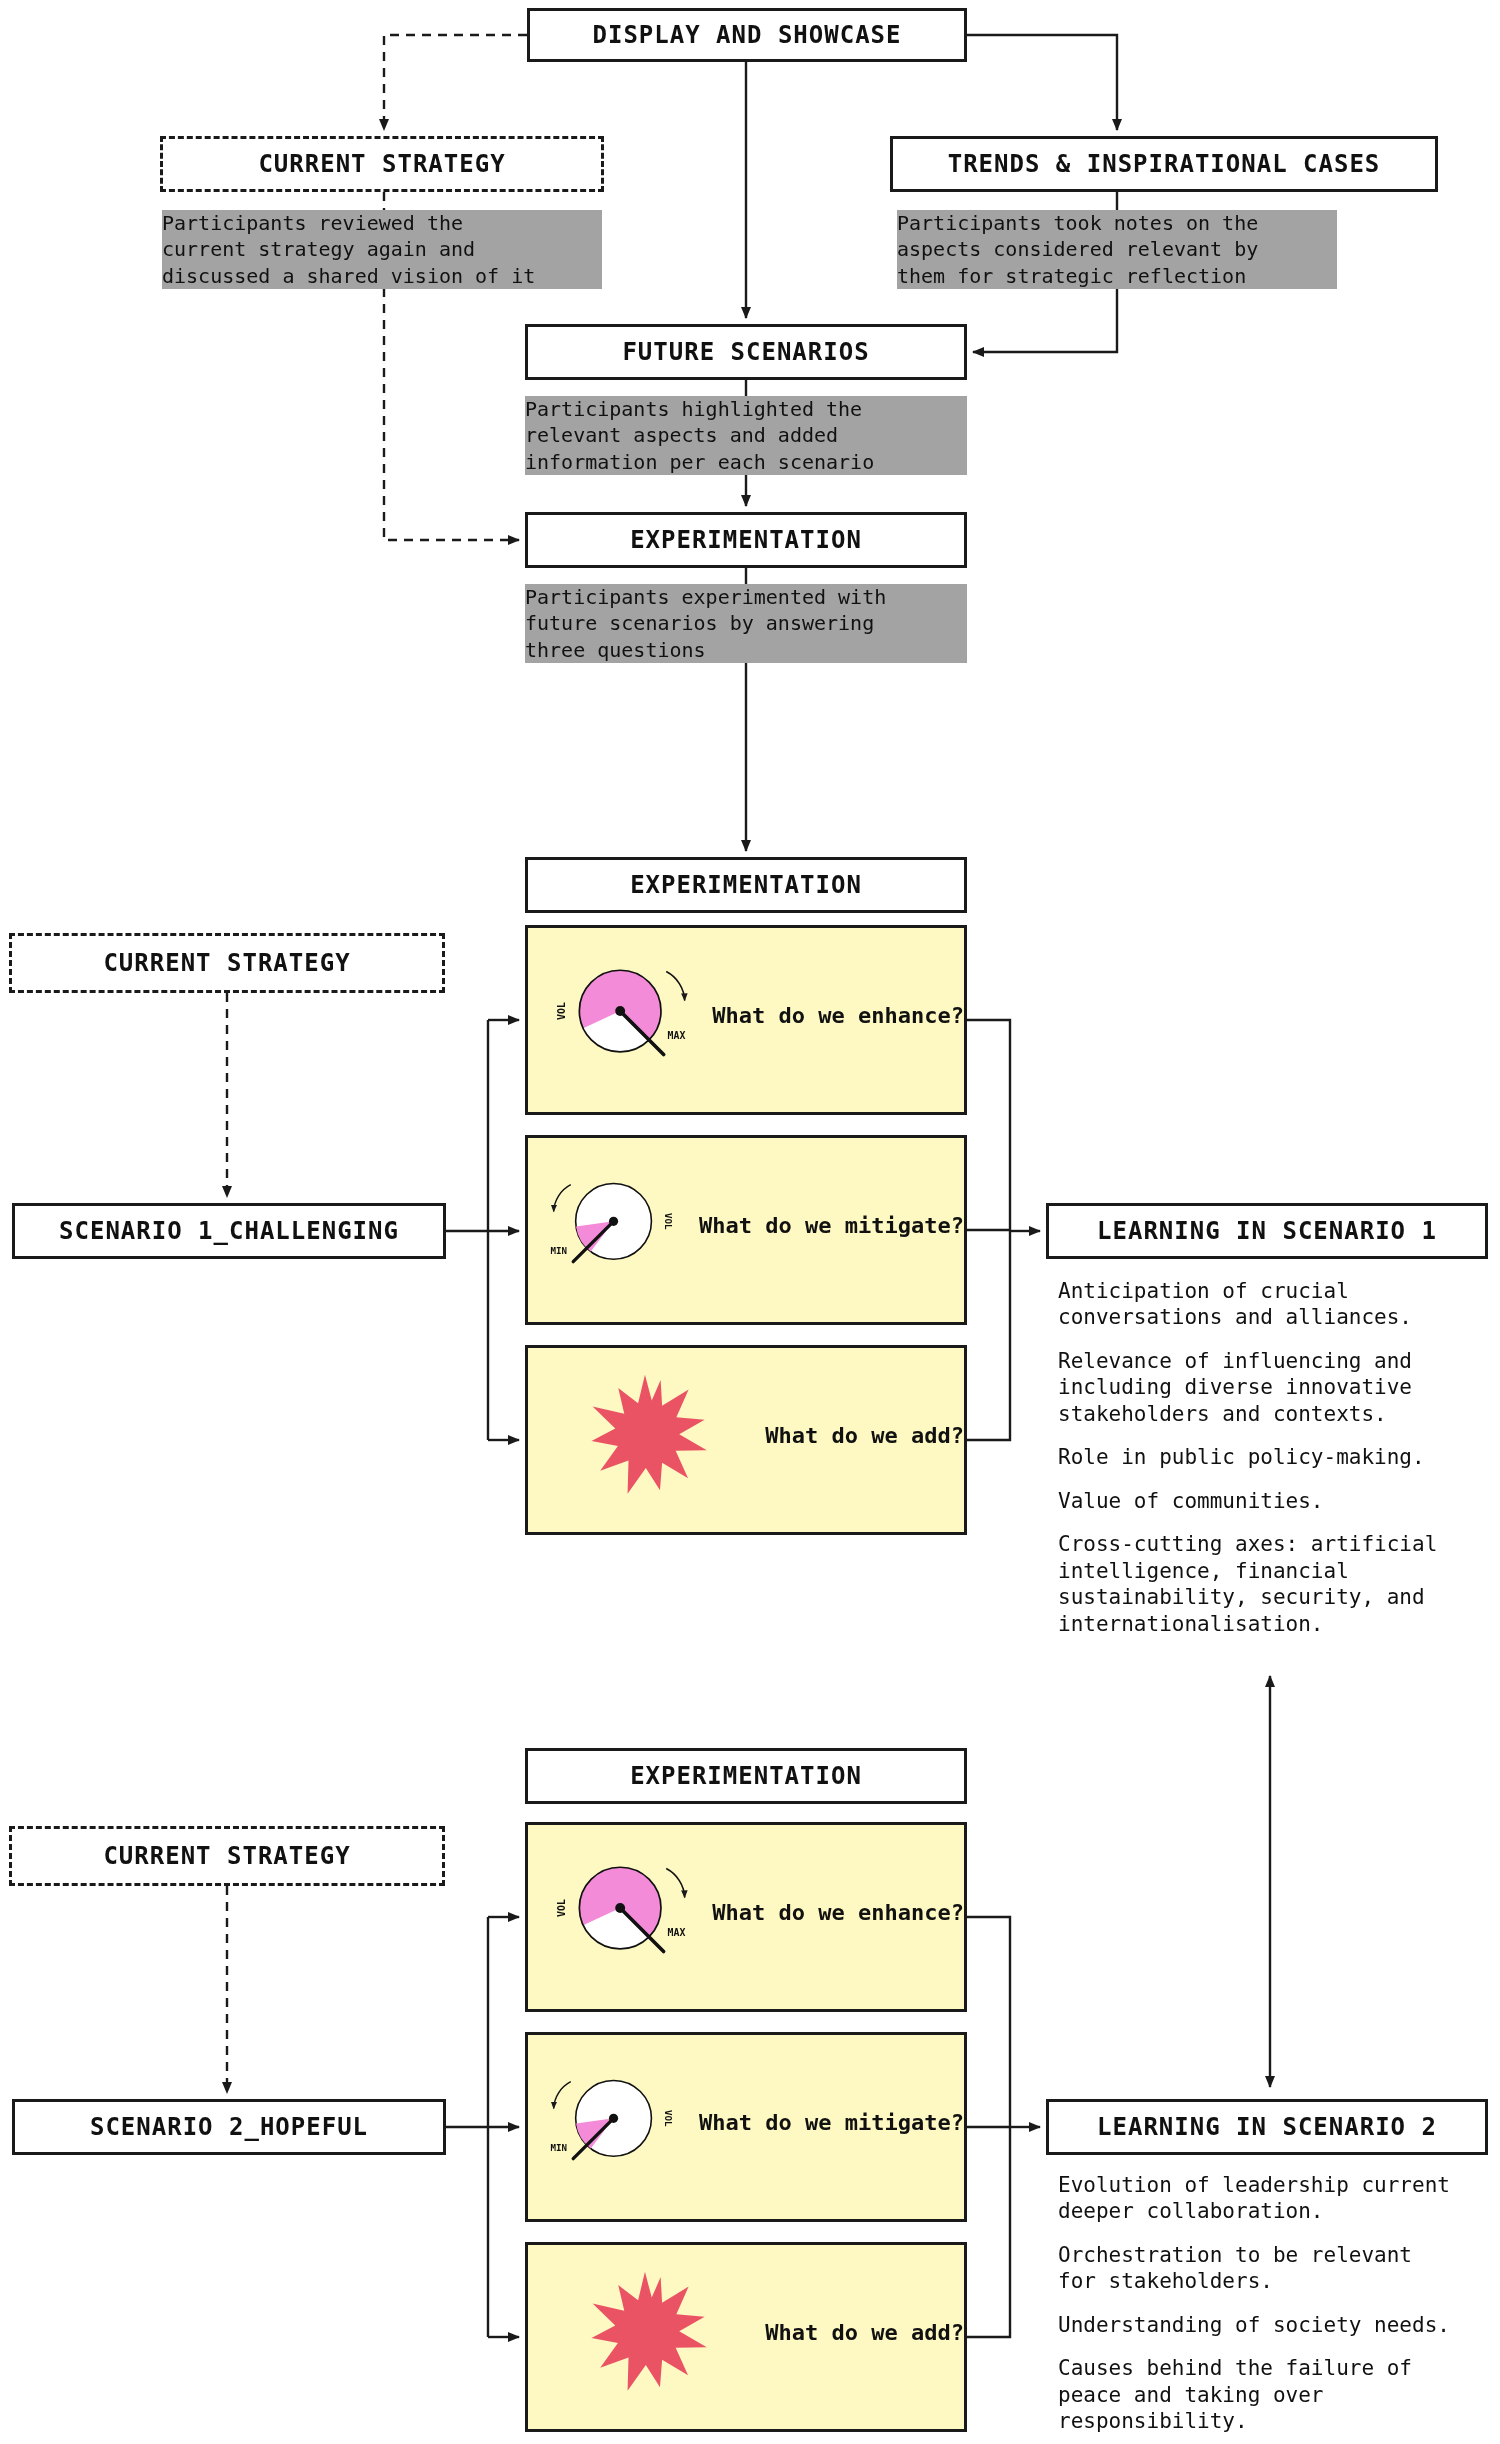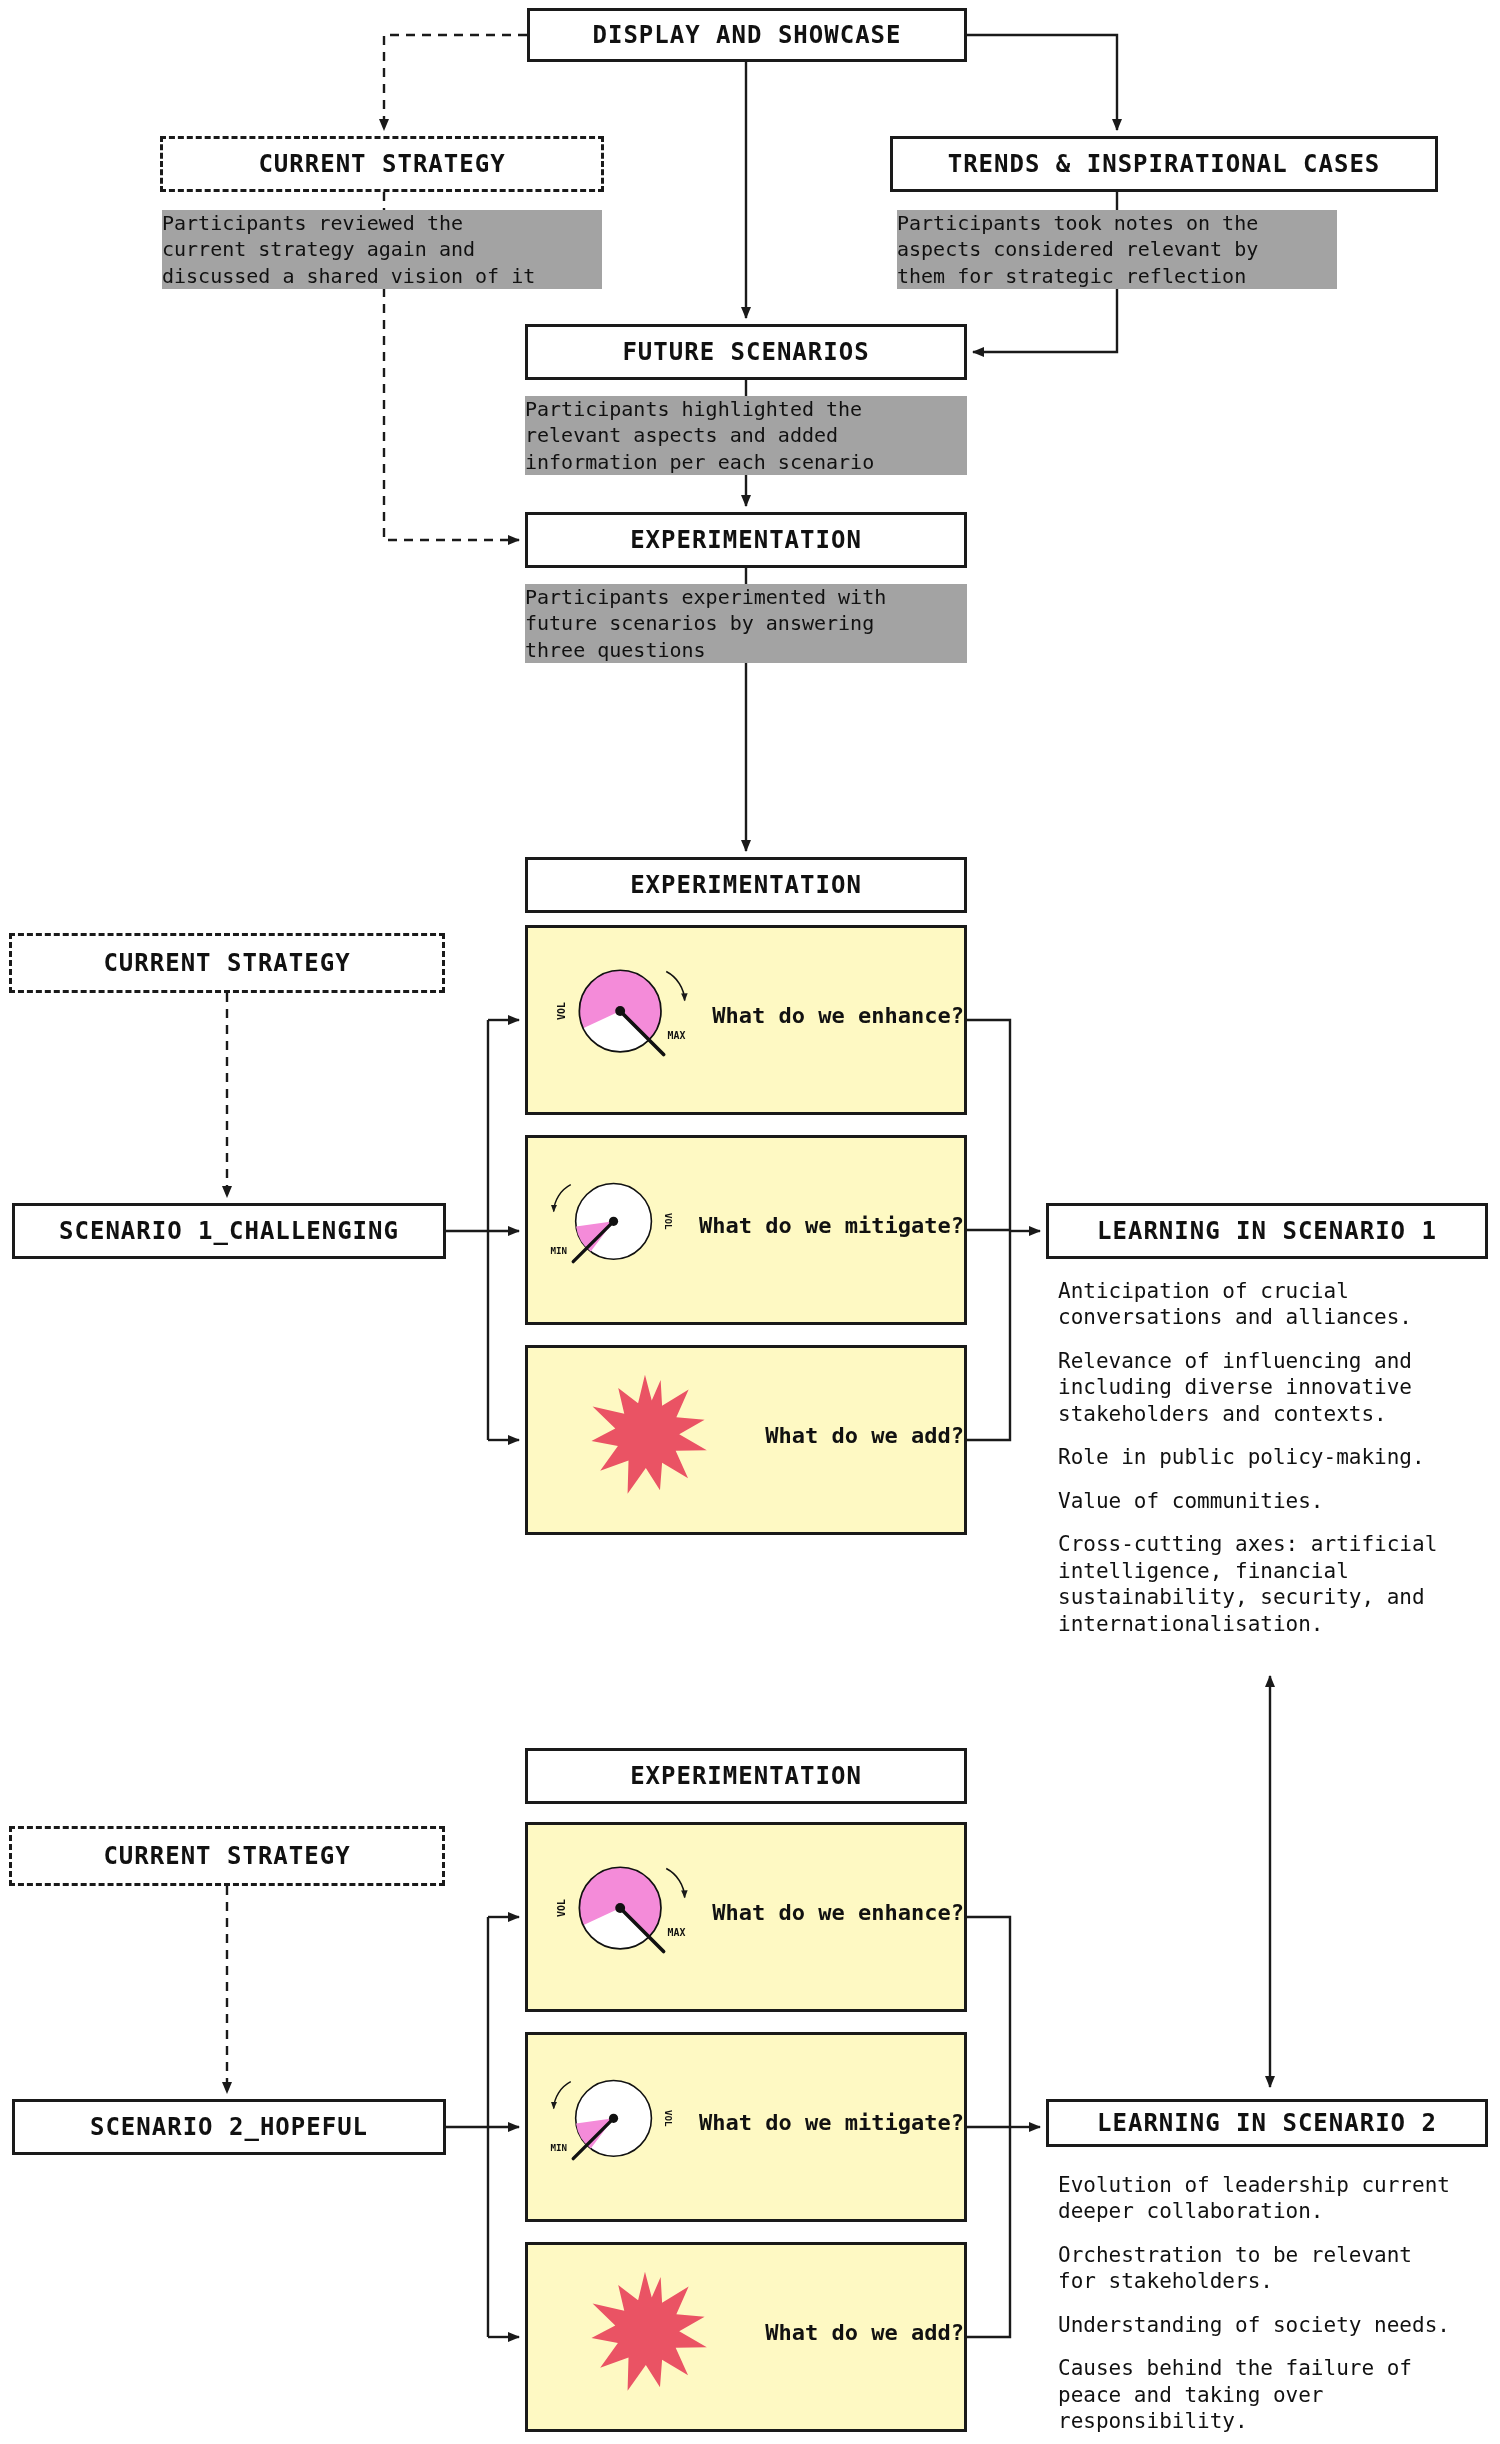--- a/index.html
+++ b/index.html
@@ -225,21 +225,21 @@
     <div class="qlabel">What do we mitigate?</div>
   </div>
 
   <div class="abs qbox" style="left:525px;top:2242px;width:442px;height:190px;">
     <svg class="qicon" width="200" height="134" viewBox="0 0 200 158">
       <polygon fill="#ea5364" points="97.6,8.1 89.5,41.5 66.1,23.7 73.2,53.9 35.8,45.3 62.6,71.4 34.5,86.0 65.7,91.9 44.8,121.1 78.2,109.1 77.1,148.4 98.6,118.0 115.3,144.2 117.8,111.6 148.4,129.9 133.8,97.5 170.5,96.9 138,78 167.9,61.1 134.6,58.0 149.1,25.4 117.8,44.4 116.1,14.2 105.6,38.4"></polygon>
     </svg>
     <div class="qlabel">What do we add?</div>
   </div>
 
-  <div class="abs box" style="left:1046px;top:2099px;width:442px;height:48px;">
+  <div class="abs box" style="left:1046px;top:2099px;width:442px;height:56px;">
     <span>LEARNING IN SCENARIO 2</span>
   </div>
 
   <div class="abs learn-text" style="left:1058px;top:2172px;width:436px;">
     <p class="para">Evolution of leadership current
 deeper collaboration.</p>
     <p class="para">Orchestration to be relevant
 for stakeholders.</p>
     <p class="para">Understanding of society needs.</p>
     <p class="para">Causes behind the failure of

